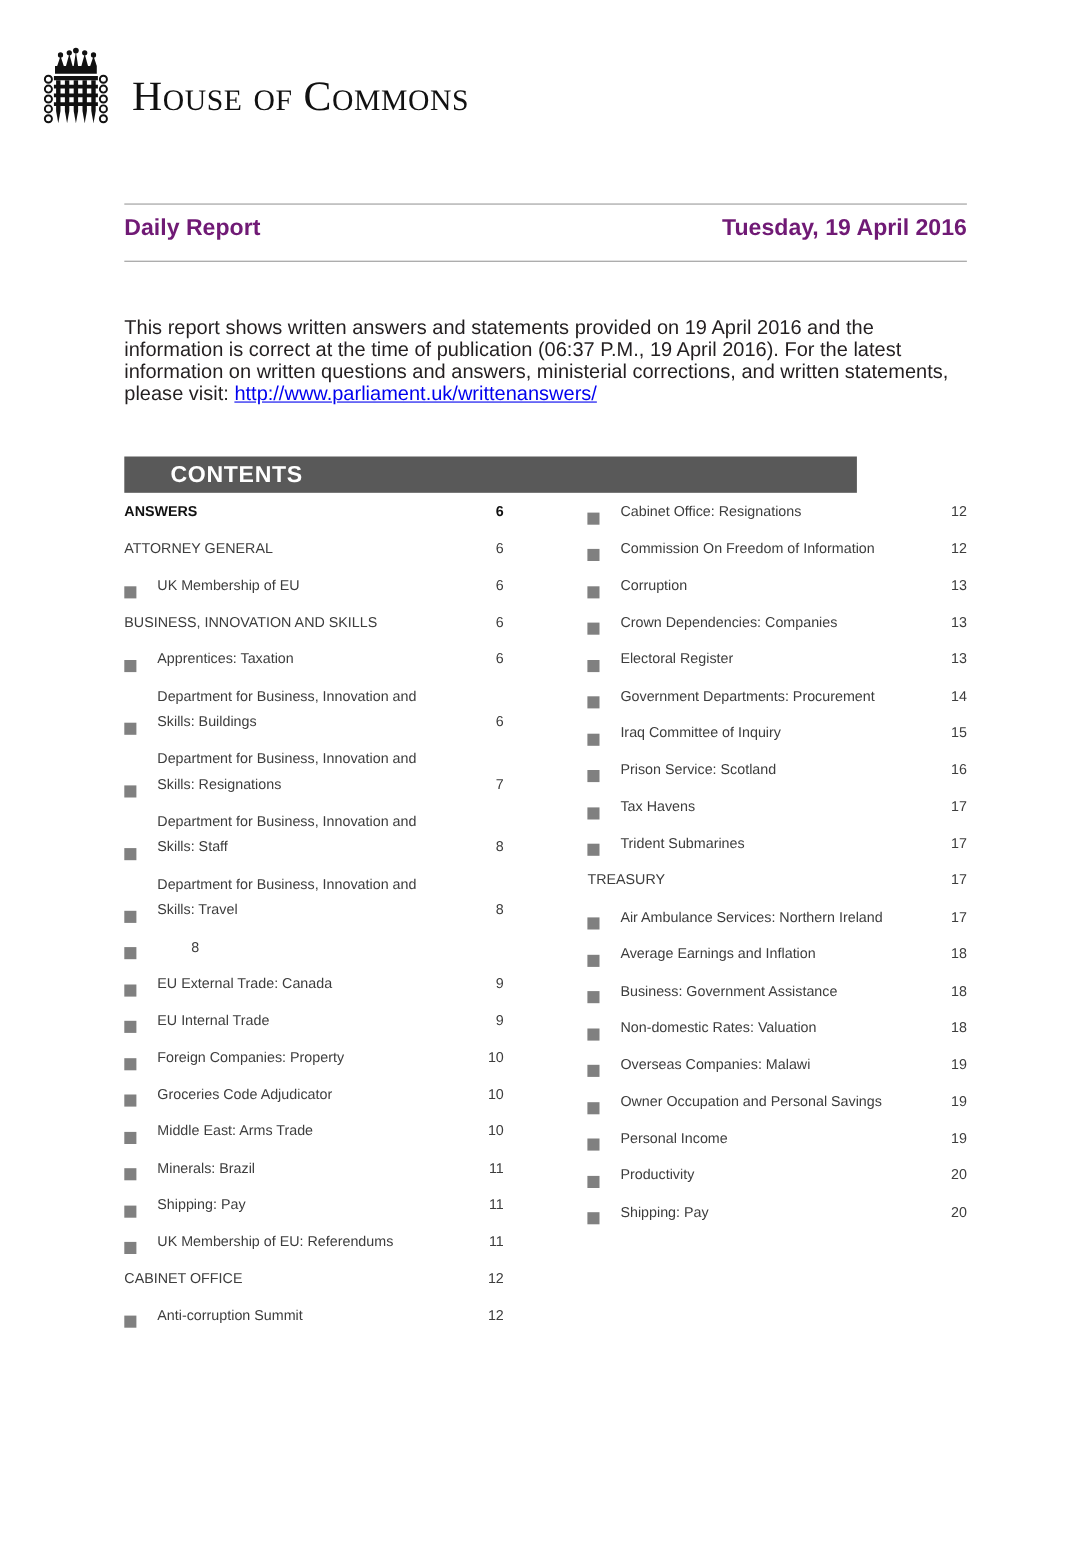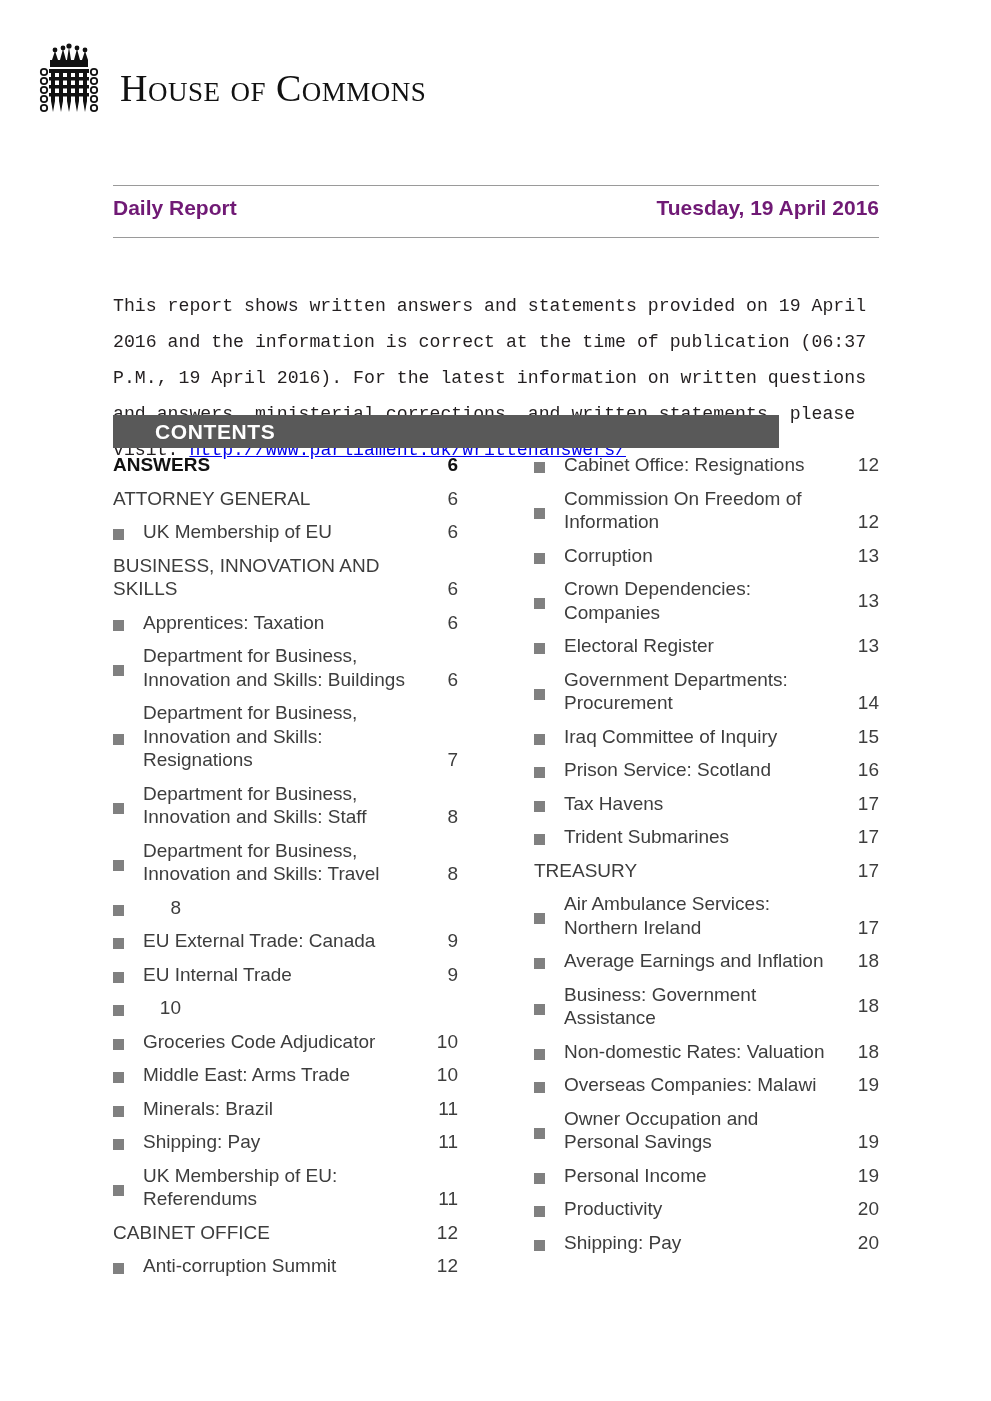--- a/index.html
+++ b/index.html
@@ -73,23 +73,22 @@
     color: #701a75;
   }
 
   
   .intro {
     position: absolute;
     left: 113px;
     top: 288px;
     width: 772px;
     font-size: 18.2px;
-    line-height: 36px;
+    line-height: 20px;
     color: #231f20;
-    font-family: Liberation Mono, monospace;
   }
   .intro a {
     color: #0000ee;
     text-decoration: underline;
   }
 
   
   .contents-bar {
     position: absolute;
     left: 113px;
@@ -116,23 +115,23 @@
     width: 766px;
     display: flex;
     justify-content: space-between;
   }
   .toc-col {
     width: 345px;
   }
 
   .toc-row {
     display: flex;
-    align-items: center;
+    align-items: flex-end;
     margin-bottom: 10px;
-    font-size: 19px;
+    font-size: 13px;
     line-height: 23.5px;
   }
 
   .bullet-cell {
     flex: 0 0 30px;
     padding-top: 6px;
   }
   .bullet {
     display: block;
     width: 11px;
@@ -311,20 +310,21 @@
           <div class="bullet-cell">
             <span class="bullet"></span>
           </div>
           <div class="label-cell">EU Internal Trade</div>
           <div class="num-cell">9</div>
         </div>
         <div class="toc-row row-item">
           <div class="bullet-cell">
             <span class="bullet"></span>
           </div>
+          <div class="label-cell">Foreign Companies: Property</div>
           <div class="num-cell">10</div>
         </div>
         <div class="toc-row row-item">
           <div class="bullet-cell">
             <span class="bullet"></span>
           </div>
           <div class="label-cell">Groceries Code Adjudicator</div>
           <div class="num-cell">10</div>
         </div>
         <div class="toc-row row-item">

